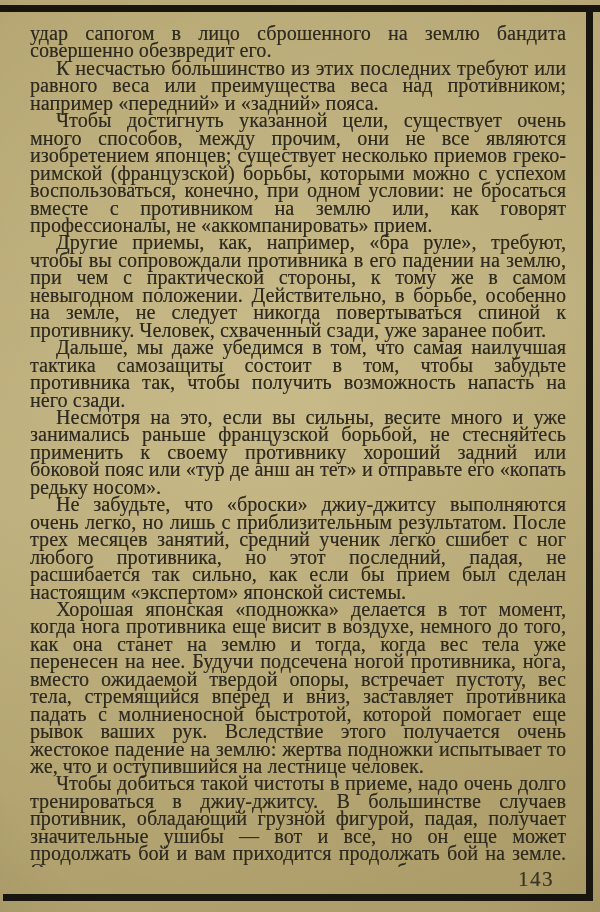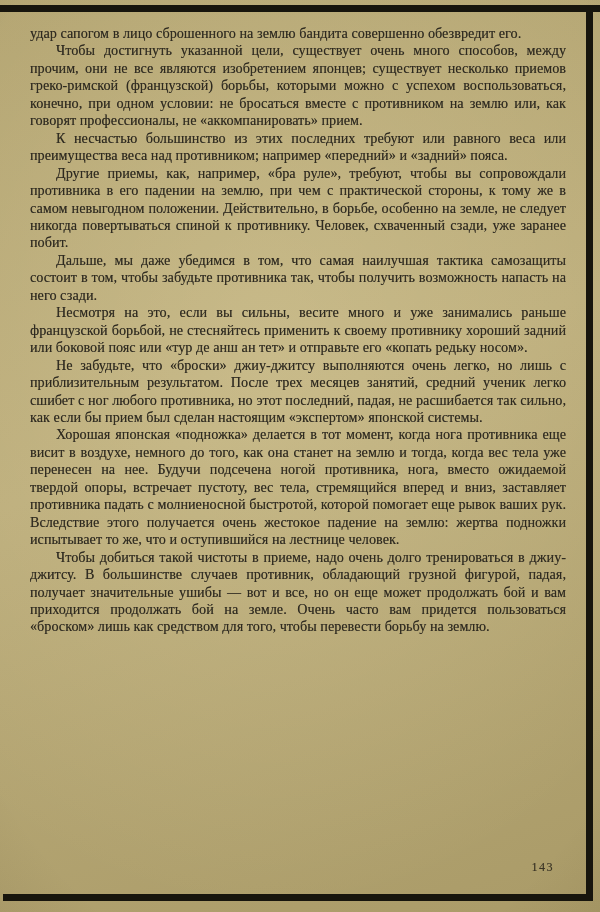--- a/index.html
+++ b/index.html
@@ -41,52 +41,52 @@
     top: 25px;
     left: 30px;
     right: 34px;
     height: 842px;
     overflow: hidden;
     color: #2e2a20;
     z-index: 1;
   }
   .para {
     margin: 0;
-    font-size: 14px;
+    font-size: 20px;
     line-height: 17.45px;
     text-align: justify;
     letter-spacing: 0.1px;
     text-shadow: 0.25px 0 0 rgba(46,42,32,0.55);
   }
   .para.indent { text-indent: 26px; }
 
   .page-number {
     position: absolute;
     right: 46px;
-    bottom: 37px;
-    font-size: 12px;
+    bottom: 20px;
+    font-size: 21px;
     letter-spacing: 1.5px;
     color: #3a3425;
     z-index: 2;
     text-shadow: 0.25px 0 0 rgba(58,52,37,0.5);
   }
 </style>
 </head>
 <body>
 
 <div class="page">
 
   <div class="bar bar-top"></div>
   <div class="bar bar-right"></div>
   <div class="bar bar-bottom"></div>
 
   <div class="content">
       <p class="para">удар сапогом в лицо сброшенного на землю бандита совершенно обезвредит его.</p>
+      <p class="para indent">К несчастью большинство из этих последних требуют или равного веса или преимущества веса над противником; например «передний» и «задний» пояса.</p>
       <p class="para indent">Чтобы достигнуть указанной цели, существует очень много способов, между прочим, они не все являются изобретением японцев; существует несколько приемов греко-римской (французской) борьбы, которыми можно с успехом воспользоваться, конечно, при одном условии: не бросаться вместе с противником на землю или, как говорят профессионалы, не «аккомпанировать» прием.</p>
-      <p class="para indent">К несчастью большинство из этих последних требуют или равного веса или преимущества веса над противником; например «передний» и «задний» пояса.</p>
       <p class="para indent">Другие приемы, как, например, «бра руле», требуют, чтобы вы сопровождали противника в его падении на землю, при чем с практической стороны, к тому же в самом невыгодном положении. Действительно, в борьбе, особенно на земле, не следует никогда повертываться спиной к противнику. Человек, схваченный сзади, уже заранее побит.</p>
       <p class="para indent">Дальше, мы даже убедимся в том, что самая наилучшая тактика самозащиты состоит в том, чтобы забудьте противника так, чтобы получить возможность напасть на него сзади.</p>
       <p class="para indent">Несмотря на это, если вы сильны, весите много и уже занимались раньше французской борьбой, не стесняйтесь применить к своему противнику хороший задний или боковой пояс или «тур де анш ан тет» и отправьте его «копать редьку носом».</p>
       <p class="para indent">Не забудьте, что «броски» джиу-джитсу выполняются очень легко, но лишь с приблизительным результатом. После трех месяцев занятий, средний ученик легко сшибет с ног любого противника, но этот последний, падая, не расшибается так сильно, как если бы прием был сделан настоящим «экспертом» японской системы.</p>
       <p class="para indent">Хорошая японская «подножка» делается в тот момент, когда нога противника еще висит в воздухе, немного до того, как она станет на землю и тогда, когда вес тела уже перенесен на нее. Будучи подсечена ногой противника, нога, вместо ожидаемой твердой опоры, встречает пустоту, вес тела, стремящийся вперед и вниз, заставляет противника падать с молниеносной быстротой, которой помогает еще рывок ваших рук. Вследствие этого получается очень жестокое падение на землю: жертва подножки испытывает то же, что и оступившийся на лестнице человек.</p>
       <p class="para indent">Чтобы добиться такой чистоты в приеме, надо очень долго тренироваться в джиу-джитсу. В большинстве случаев противник, обладающий грузной фигурой, падая, получает значительные ушибы — вот и все, но он еще может продолжать бой и вам приходится продолжать бой на земле. Очень часто вам придется пользоваться «броском» лишь как средством для того, чтобы перевести борьбу на землю.</p>
     </div>
 
   <div class="page-number">143</div>
 

